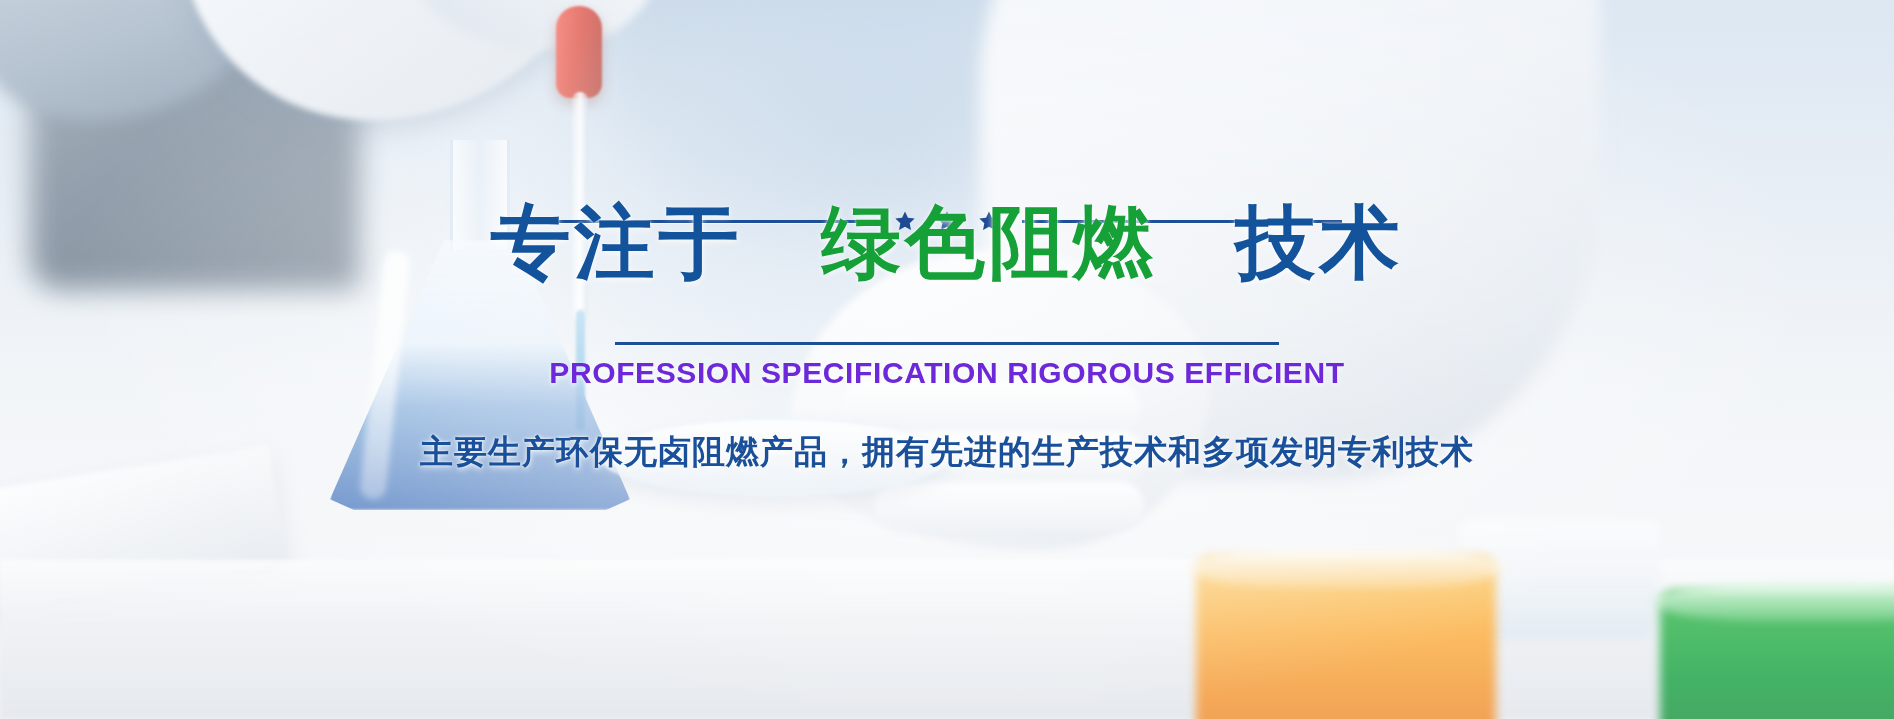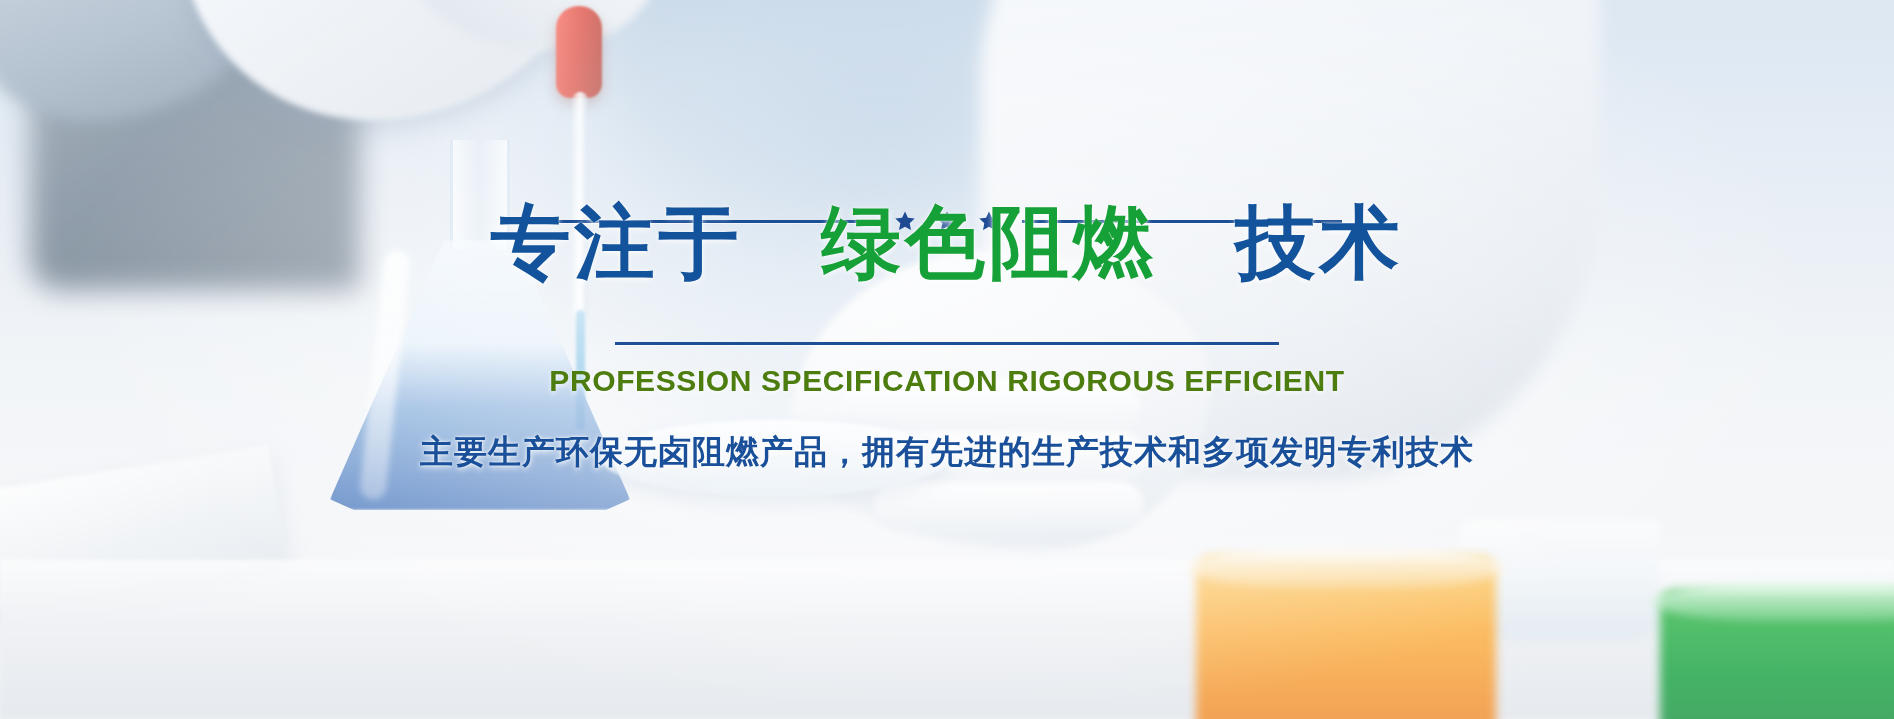--- a/index.html
+++ b/index.html
@@ -229,24 +229,24 @@
 
   
   .underline{
     position:absolute; top:342px; left:50%; transform:translateX(-50%);
     width:664px; height:3px; background:#1d4f96;
     box-shadow:0 1px 0 rgba(255,255,255,.6);
   }
 
   
   .subtitle{
-    position:absolute; top:364px; left:50%; transform:translateX(-50%);
+    position:absolute; top:356px; left:50%; transform:translateX(-50%);
     white-space:nowrap;
     font-size:30px; font-weight:700; letter-spacing:.6px;
-    color:#4d7c0f;
+    color:#6d28d9;
     text-shadow:0 2px 5px rgba(255,255,255,.8);
   }
 
   
   .tagline{
     position:absolute; top:430px; left:50%; transform:translateX(-50%);
     white-space:nowrap;
     font-size:33px; font-weight:700; letter-spacing:1px;
     color:#1a4f99;
     text-shadow:0 2px 6px rgba(255,255,255,.85), 0 0 3px rgba(255,255,255,.9);

